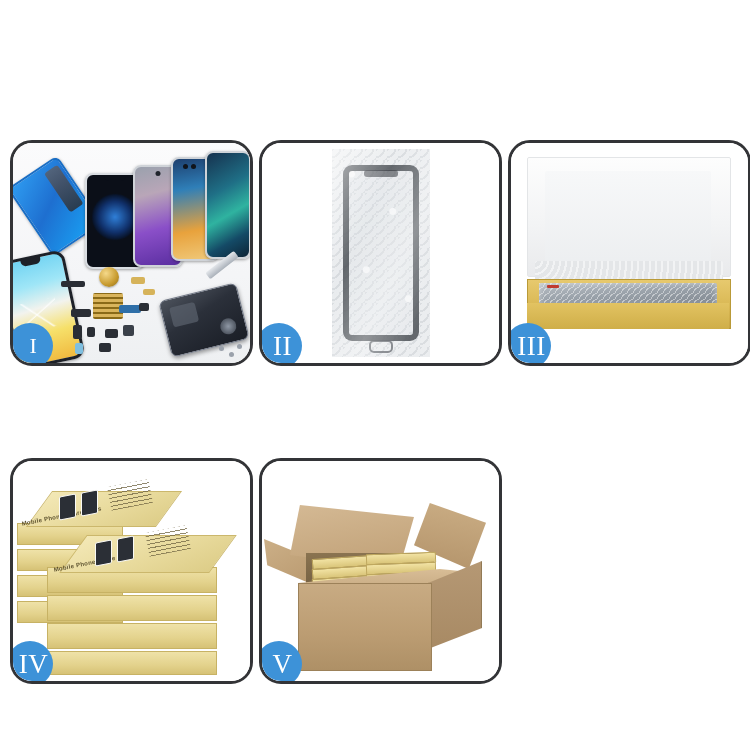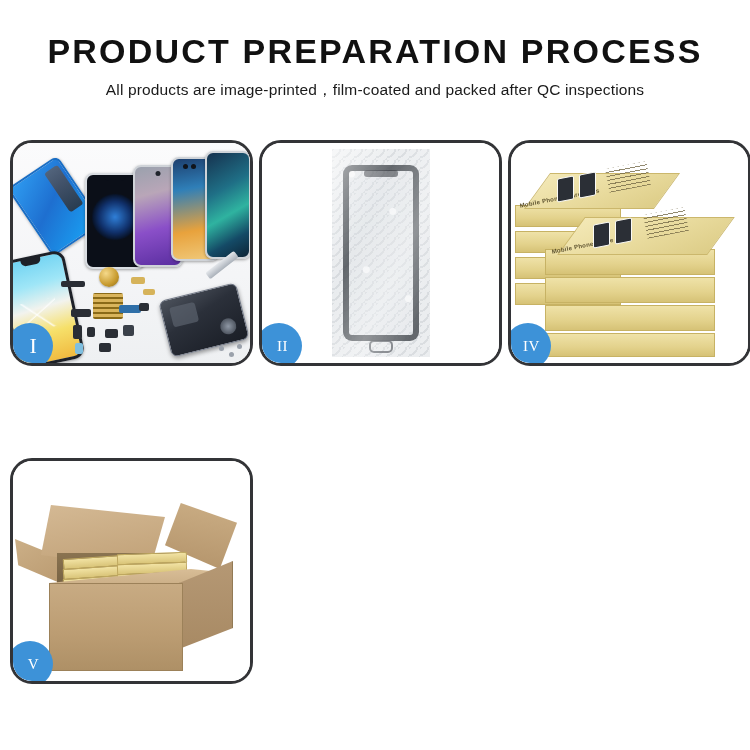--- a/index.html
+++ b/index.html
@@ -42,21 +42,21 @@
   }
   .stage{position:absolute;inset:0;overflow:hidden;}
 
   
   .badge{
     position:absolute;left:-6px;bottom:-6px;
     width:46px;height:46px;border-radius:50%;
     background:#3d92d8;
     color:#ffffff;
     font-family:"Liberation Serif","DejaVu Serif",serif;
-    font-size:15px;line-height:46px;text-align:center;
+    font-size:27px;line-height:46px;text-align:center;
     letter-spacing:0.5px;
     z-index:40;
     padding-left:7px;padding-bottom:6px;
     box-sizing:border-box;
   }
   .badge.b1{font-size:22px;}
 
   
   .p1bg{position:absolute;inset:0;background:linear-gradient(180deg,#fbfbfc 0%,#f4f5f7 60%,#eef0f2 100%);}
   .phone{position:absolute;border-radius:5px;box-shadow:0 1px 3px rgba(0,0,0,.35);}
@@ -364,24 +364,20 @@
     position:absolute;right:10px;top:18px;width:56px;height:36px;
     background:linear-gradient(140deg,rgba(240,243,246,.9),rgba(220,226,232,.5));
     clip-path:polygon(18% 0,100% 22%,72% 100%,0 64%);
   }
 </style>
 </head>
 <body>
 
 <div class="page">
 
-  <div class="header">
-    <div class="title">PRODUCT PREPARATION PROCESS</div>
-    <div class="subtitle">All products are image-printed，film-coated and packed after QC inspections</div>
-  </div>
 
   <div class="grid">
 
     <div class="panel">
       <div class="stage">
         <div class="p1bg"></div>
         <div class="phone p1-blue"></div>
         <div class="phone p1-black"></div>
         <div class="phone p1-purple"></div>
         <div class="phone p1-teal"></div>
@@ -418,20 +414,33 @@
         <div class="p2-film">
           <div class="p2-screen">
             <div class="p2-home"></div>
           </div>
           <div class="p2-gloss"></div>
         </div>
       </div>
       <div class="badge">II</div>
     </div>
 
+    <div class="panel">
+      <div class="stage">
+        <div class="p3bg"></div>
+        <div class="p3-lid"></div>
+        <div class="p3-lidin"></div>
+        <div class="p3-foam"></div>
+        <div class="p3-boxbody"></div>
+        <div class="p3-inner"></div>
+        <div class="p3-red"></div>
+        <div class="p3-boxfront"></div>
+      </div>
+      <div class="badge">III</div>
+    </div>
 
     <div class="panel">
       <div class="stage">
         <div class="p4bg"></div>
         <div class="stack">
 
           <div class="sbox" style="left:0px;top:52px;width:104px;height:20px;"></div>
           <div class="sbox" style="left:0px;top:78px;width:104px;height:20px;"></div>
           <div class="sbox" style="left:0px;top:104px;width:104px;height:20px;"></div>
           <div class="sbox" style="left:0px;top:130px;width:104px;height:20px;"></div>

